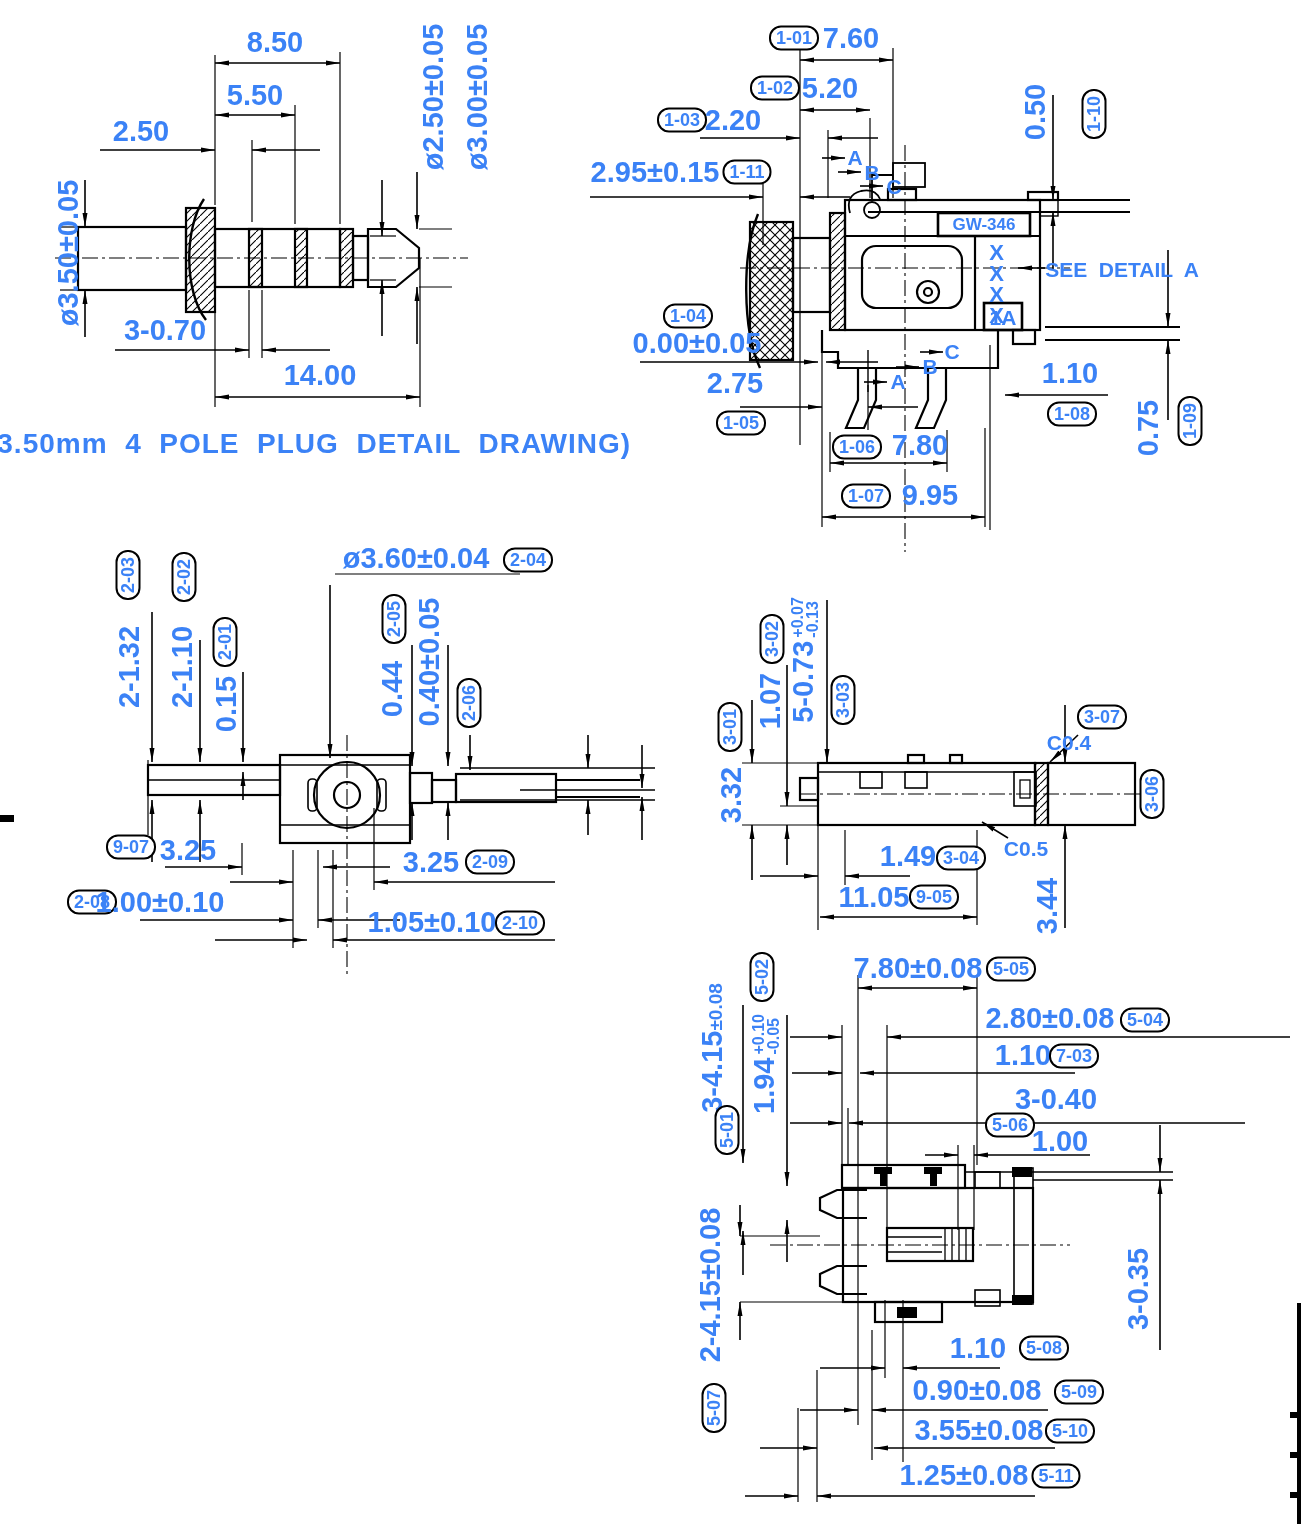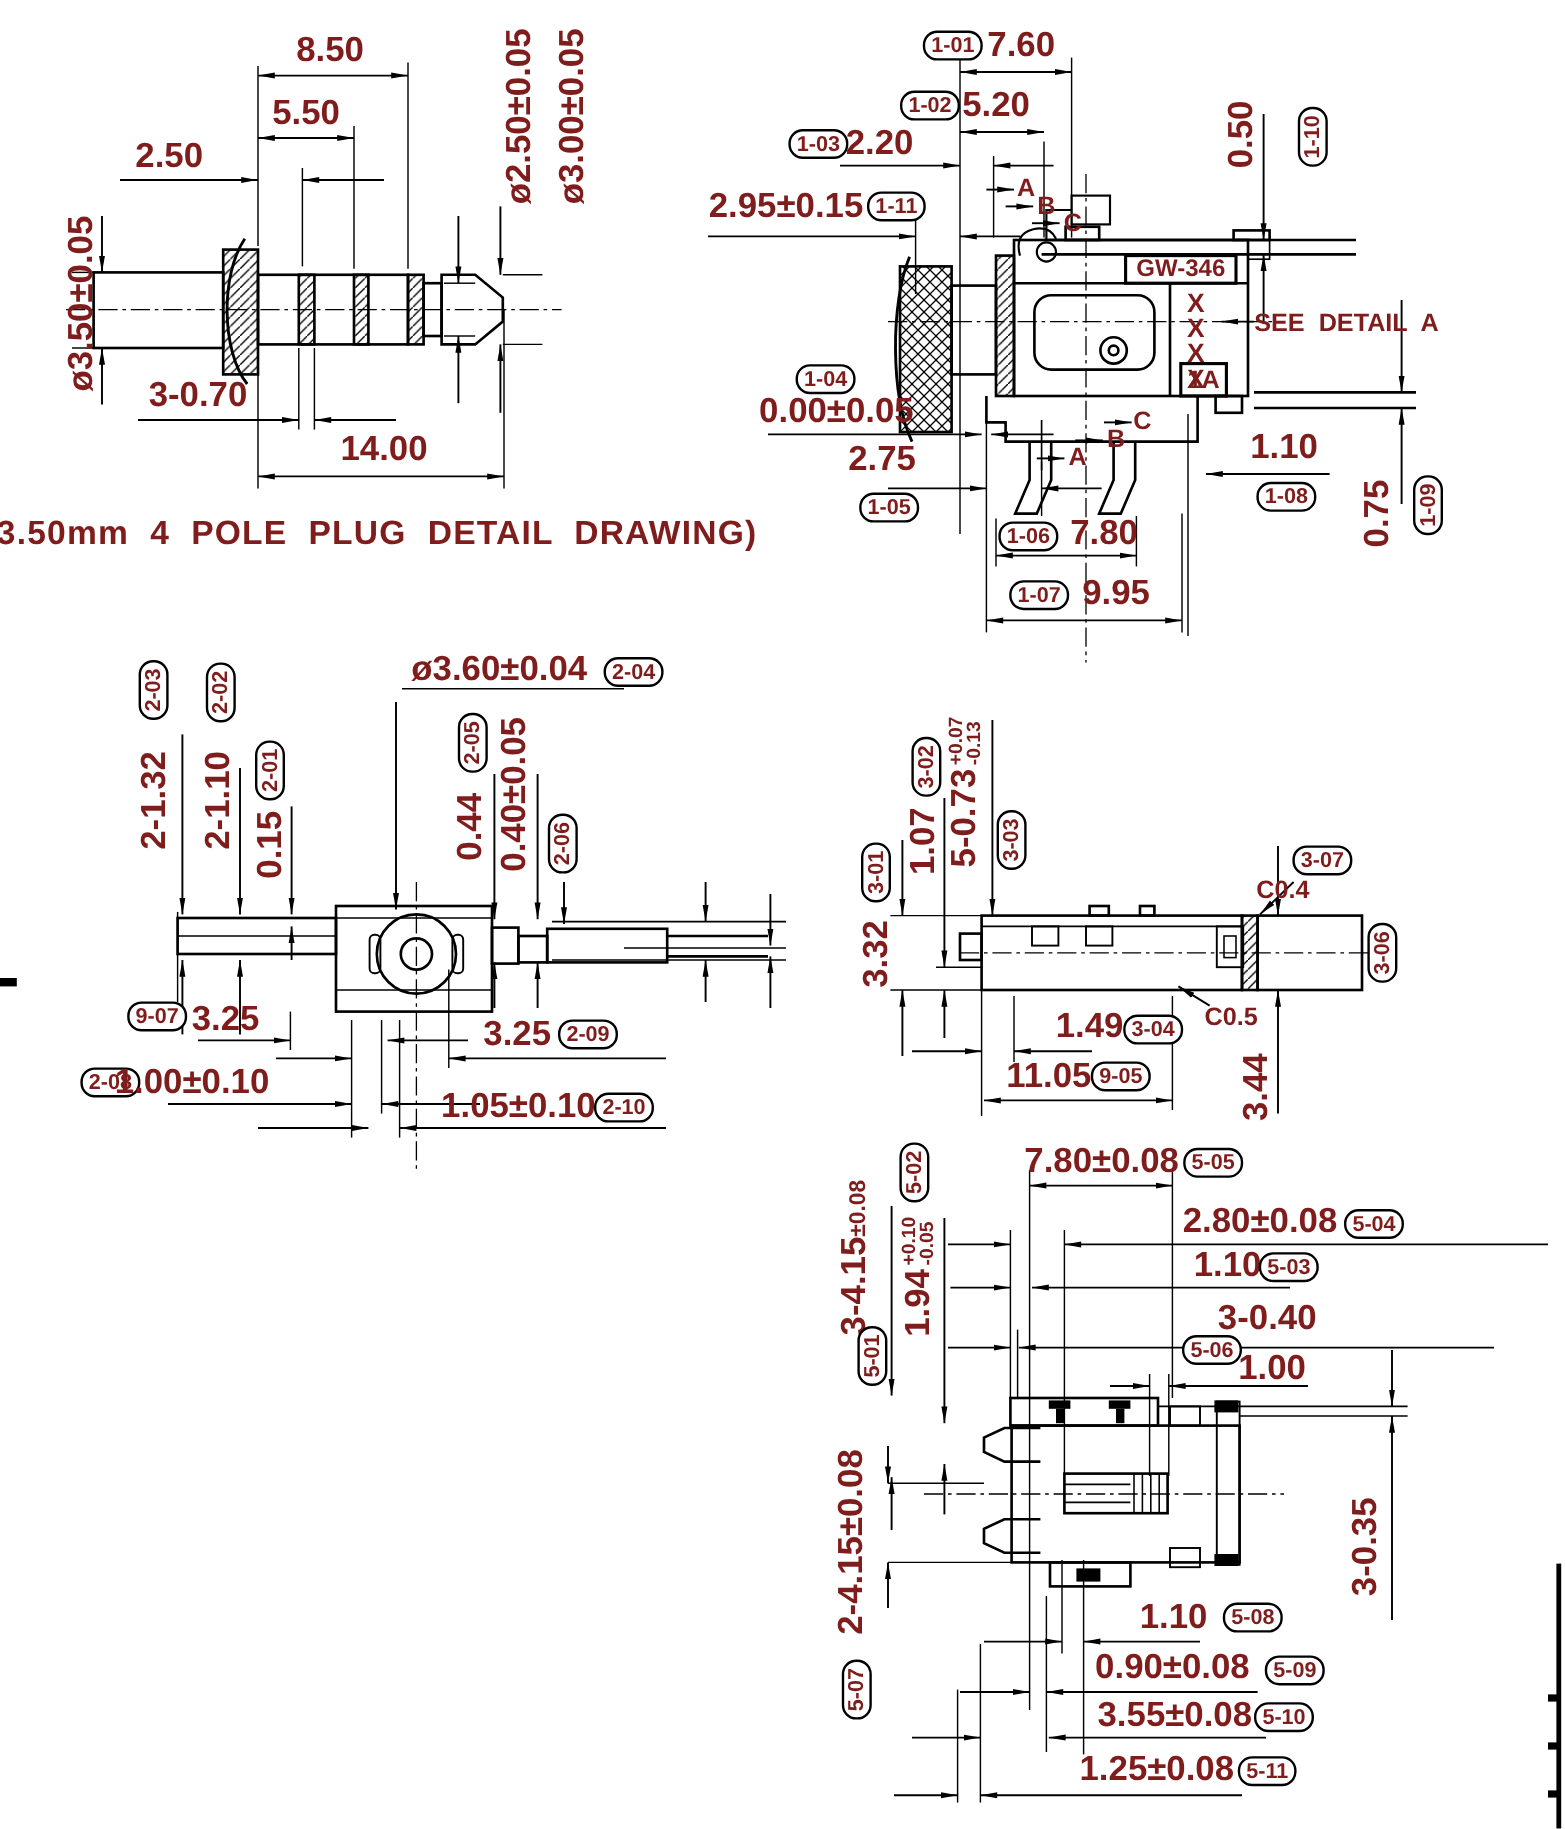--- a/index.html
+++ b/index.html
@@ -1,24 +1,24 @@
 <!DOCTYPE html>
 <html><head>
 <meta charset="utf-8">
 <style>
   html,body{margin:0;padding:0;background:#fff;}
   #page{position:relative;width:1304px;height:1524px;background:#fff;overflow:hidden;
-        font-family:"Liberation Sans",sans-serif;color:#7f1d1d;}
+        font-family:"Liberation Sans",sans-serif;color:#3b82f6;}
   svg{position:absolute;left:0;top:0;}
   .t{position:absolute;transform:translate(-50%,-50%);font-weight:bold;font-size:29px;
      white-space:pre;line-height:1;letter-spacing:0;}
   .v{transform:translate(-50%,-50%) rotate(-90deg);}
   .tag{font-size:18px;border:2px solid #000;border-radius:12px;padding:1px 5px;background:#fff;line-height:19px;}
   .small{font-size:21px;}
-  .tiny{font-size:20px;}
+  .tiny{font-size:17px;}
   .cap{font-size:28px;letter-spacing:1px;}
   .tol{display:inline-flex;flex-direction:column;font-size:16px;line-height:15px;margin-left:3px;vertical-align:middle;font-weight:bold;}
   .tolr{font-size:19px;}
   .vert-up{writing-mode:vertical-rl;text-orientation:upright;letter-spacing:-4px;}
 </style>
 </head>
 <body>
 
 <div id="page">
 
@@ -422,21 +422,21 @@
 
 <div class="t v" style="left:712px;top:1048px"><span>3-4.15</span><span class="tolr">±0.08</span></div>
 <div class="t v tag" style="left:727px;top:1130px">5-01</div>
 <div class="t v tag" style="left:762px;top:977px">5-02</div>
 <div class="t v" style="left:766px;top:1064px"><span>1.94</span><span class="tol"><span>+0.10</span><span>-0.05</span></span></div>
 <div class="t" style="left:918px;top:968px">7.80±0.08</div>
 <div class="t tag" style="left:1011px;top:969px">5-05</div>
 <div class="t" style="left:1050px;top:1018px">2.80±0.08</div>
 <div class="t tag" style="left:1145px;top:1020px">5-04</div>
 <div class="t" style="left:1023px;top:1055px">1.10</div>
-<div class="t tag" style="left:1074px;top:1056px">5-03</div>
+<div class="t tag" style="left:1074px;top:1056px">7-03</div>
 <div class="t" style="left:1056px;top:1099px">3-0.40</div>
 <div class="t tag" style="left:1010px;top:1125px">5-06</div>
 <div class="t" style="left:1060px;top:1141px">1.00</div>
 <div class="t v" style="left:710px;top:1285px">2-4.15±0.08</div>
 <div class="t v tag" style="left:714px;top:1408px">5-07</div>
 <div class="t" style="left:978px;top:1348px">1.10</div>
 <div class="t tag" style="left:1044px;top:1348px">5-08</div>
 <div class="t" style="left:977px;top:1390px">0.90±0.08</div>
 <div class="t tag" style="left:1079px;top:1392px">5-09</div>
 <div class="t" style="left:979px;top:1430px">3.55±0.08</div>

